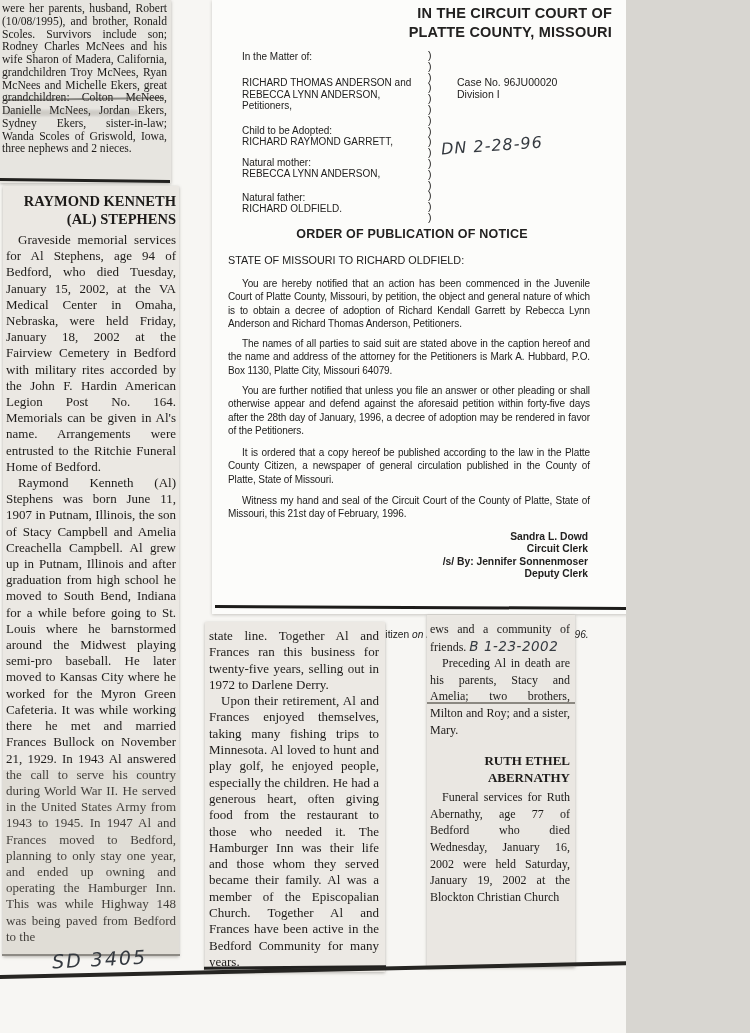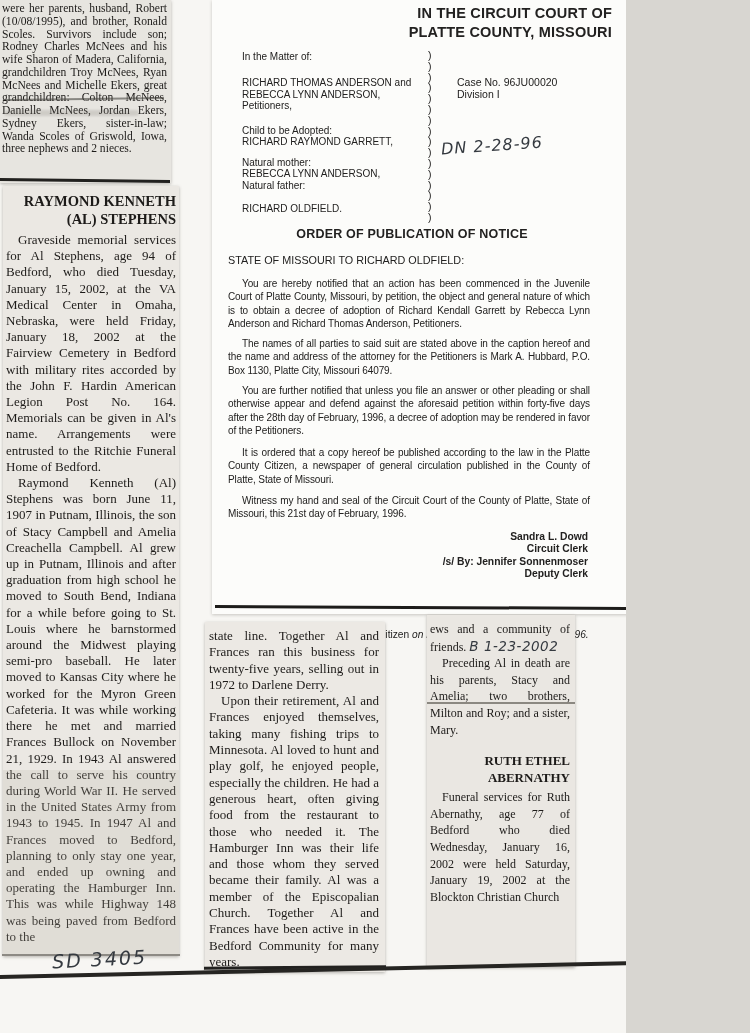--- a/index.html
+++ b/index.html
@@ -102,21 +102,21 @@
     </div>
 
     <div class="cap" style="top:51px">In the Matter of:</div>
     <div class="cap" style="top:77px">RICHARD THOMAS ANDERSON and</div>
     <div class="cap" style="top:89px">REBECCA LYNN ANDERSON,</div>
     <div class="cap" style="top:100px">Petitioners,</div>
     <div class="cap" style="top:125px">Child to be Adopted:</div>
     <div class="cap" style="top:136px">RICHARD RAYMOND GARRETT,</div>
     <div class="cap" style="top:157px">Natural mother:</div>
     <div class="cap" style="top:168px">REBECCA LYNN ANDERSON,</div>
-    <div class="cap" style="top:180px">Natural father:</div>
+    <div class="cap" style="top:192px">Natural father:</div>
     <div class="cap" style="top:203px">RICHARD OLDFIELD.</div>
 
     <div class="parens">)
 )
 )
 )
 )
 )
 )
 )
@@ -131,21 +131,21 @@
     <div class="case">
       <div>Case No. 96JU00020</div>
       <div>Division I</div>
     </div>
 
     <div class="order-title">ORDER OF PUBLICATION OF NOTICE</div>
     <div class="salute">STATE OF MISSOURI TO RICHARD OLDFIELD:</div>
 
     <p class="body-para" style="top:277px">You are hereby notified that an action has been commenced in the Juvenile Court of Platte County, Missouri, by petition, the object and general nature of which is to obtain a decree of adoption of Richard Kendall Garrett by Rebecca Lynn Anderson and Richard Thomas Anderson, Petitioners.</p>
     <p class="body-para" style="top:337px">The names of all parties to said suit are stated above in the caption hereof and the name and address of the attorney for the Petitioners is Mark A. Hubbard, P.O. Box 1130, Platte City, Missouri 64079.</p>
-    <p class="body-para" style="top:384px">You are further notified that unless you file an answer or other pleading or shall otherwise appear and defend against the aforesaid petition within forty-five days after the 28th day of February, 1996, a decree of adoption may be rendered in favor of the Petitioners.</p>
+    <p class="body-para" style="top:384px">You are further notified that unless you file an answer or other pleading or shall otherwise appear and defend against the aforesaid petition within forty-five days after the 28th day of January, 1996, a decree of adoption may be rendered in favor of the Petitioners.</p>
     <p class="body-para" style="top:446px">It is ordered that a copy hereof be published according to the law in the Platte County Citizen, a newspaper of general circulation published in the County of Platte, State of Missouri.</p>
     <p class="body-para" style="top:494px">Witness my hand and seal of the Circuit Court of the County of Platte, State of Missouri, this 21st day of February, 1996.</p>
 
     <div class="sig">
       <div>Sandra L. Dowd</div>
       <div>Circuit Clerk</div>
       <div>/s/ By: Jennifer Sonnenmoser</div>
       <div>Deputy Clerk</div>
     </div>
 

